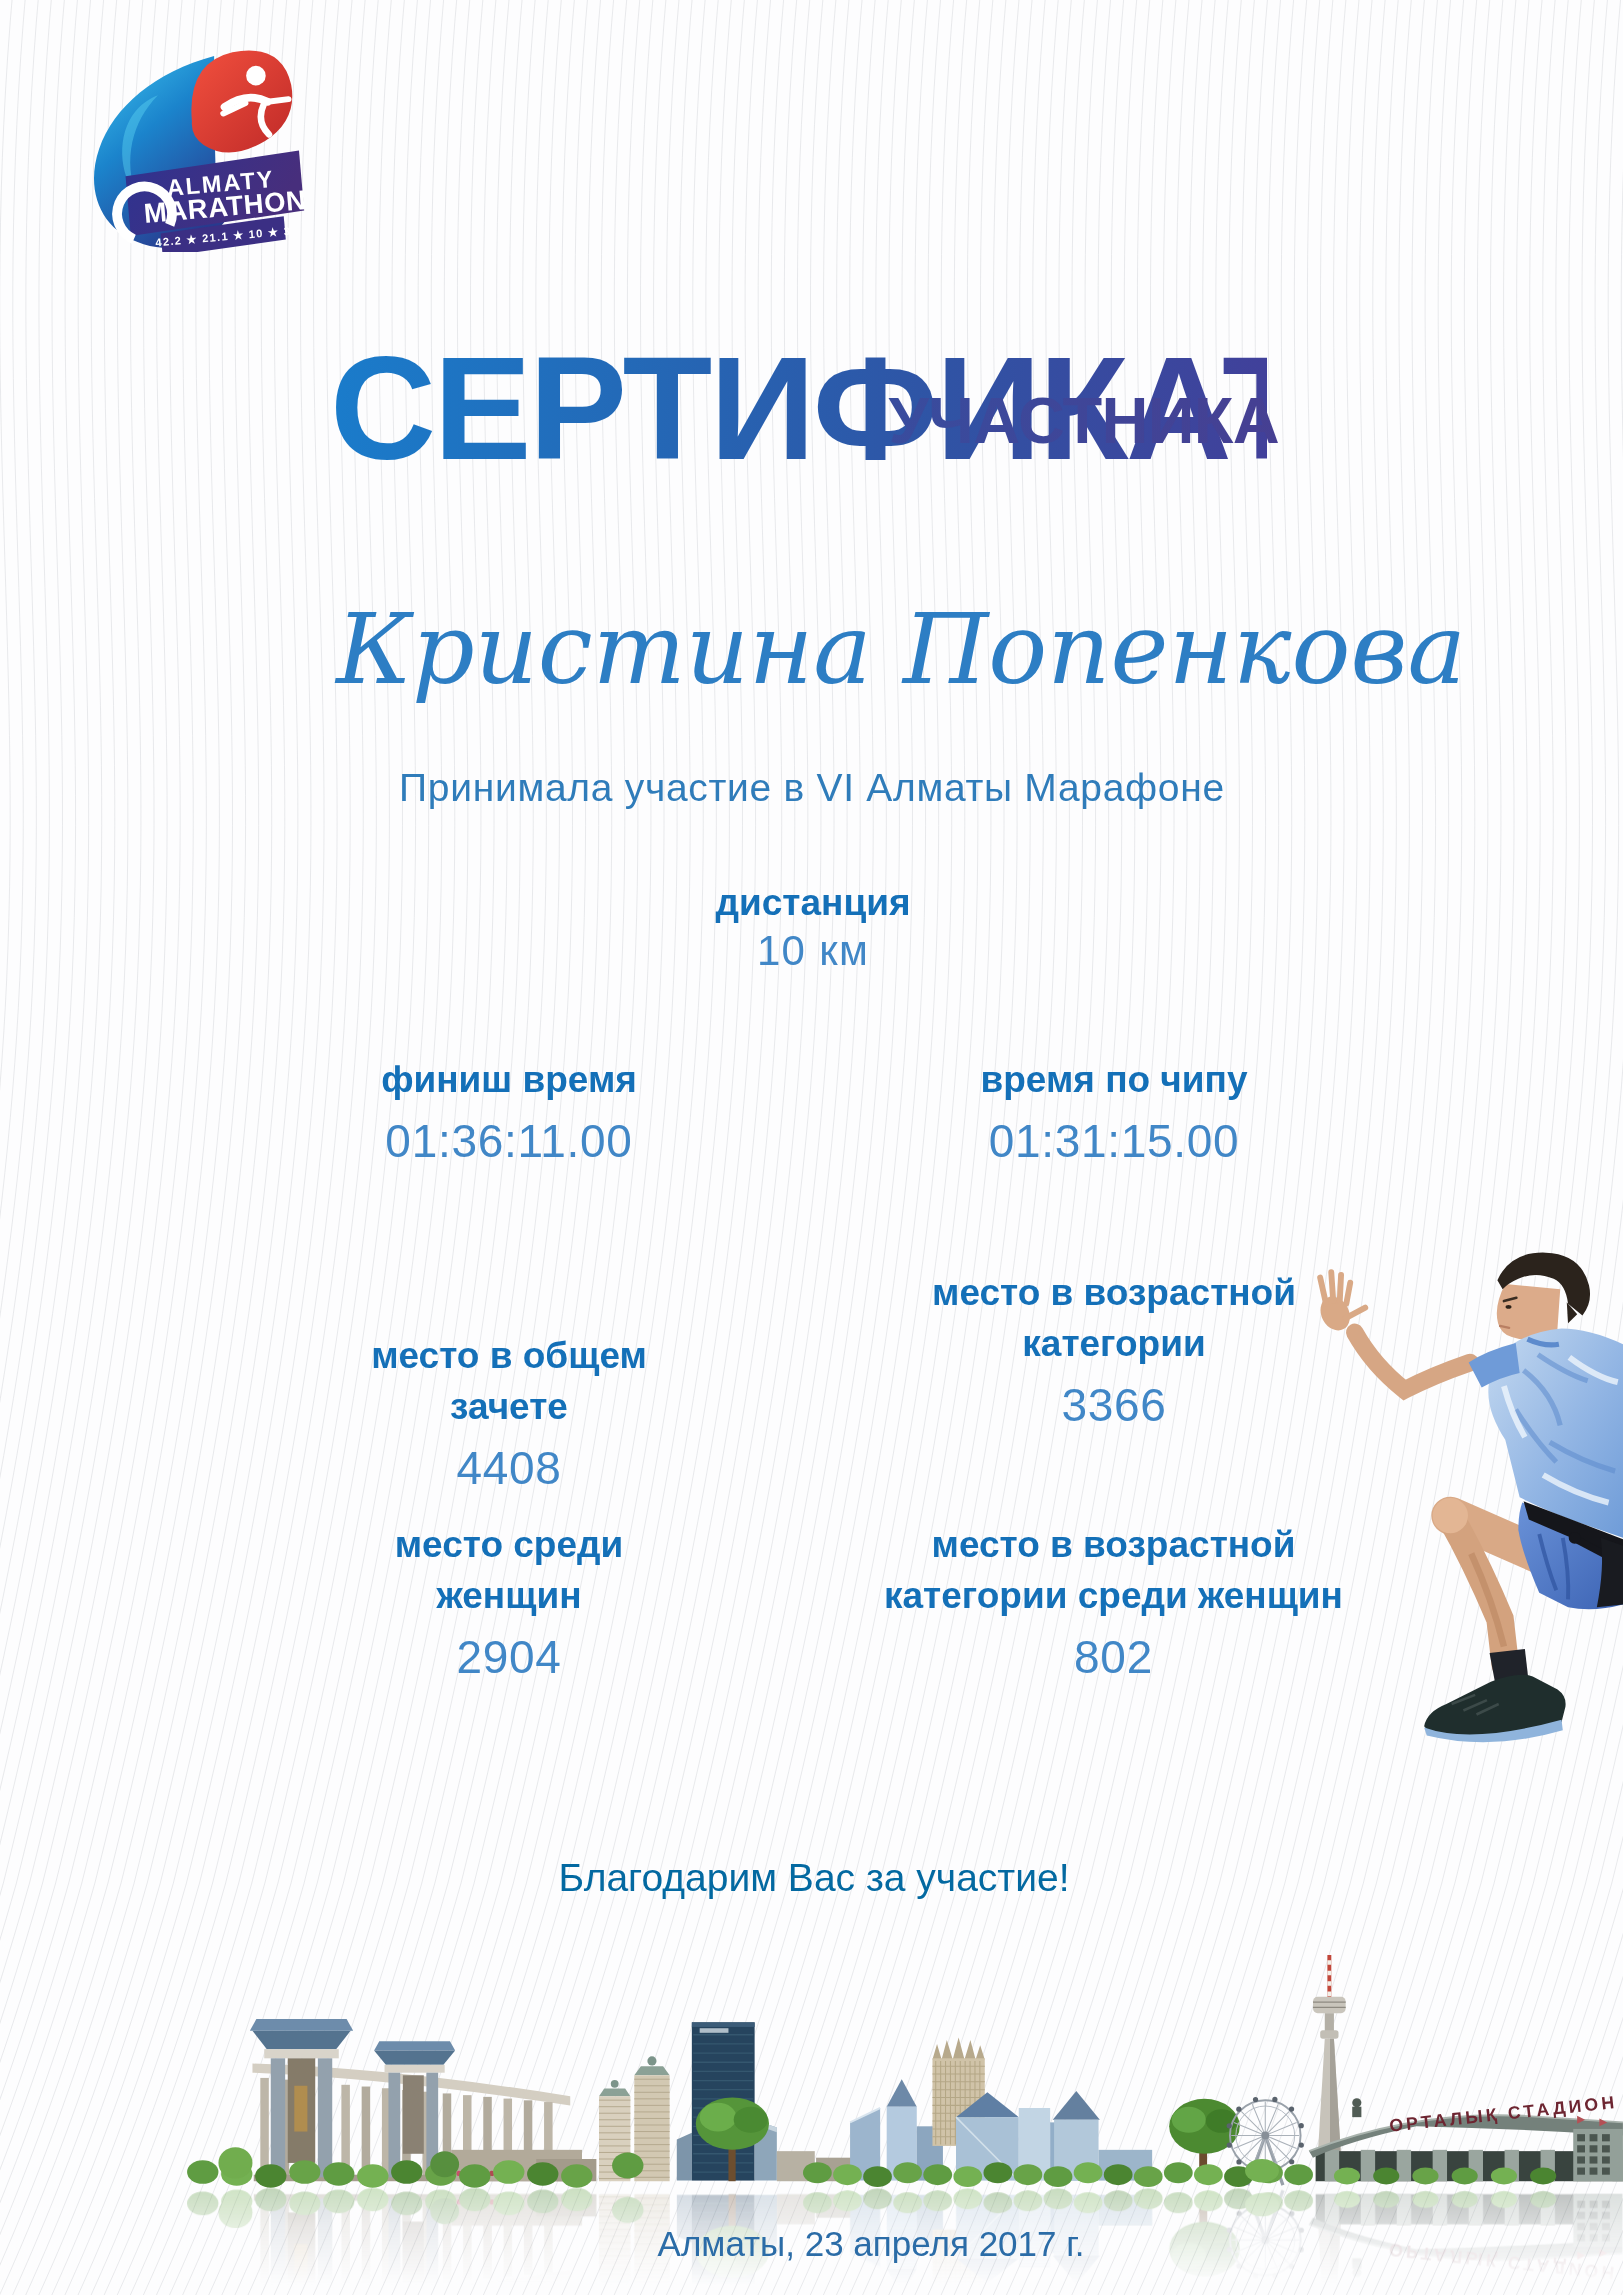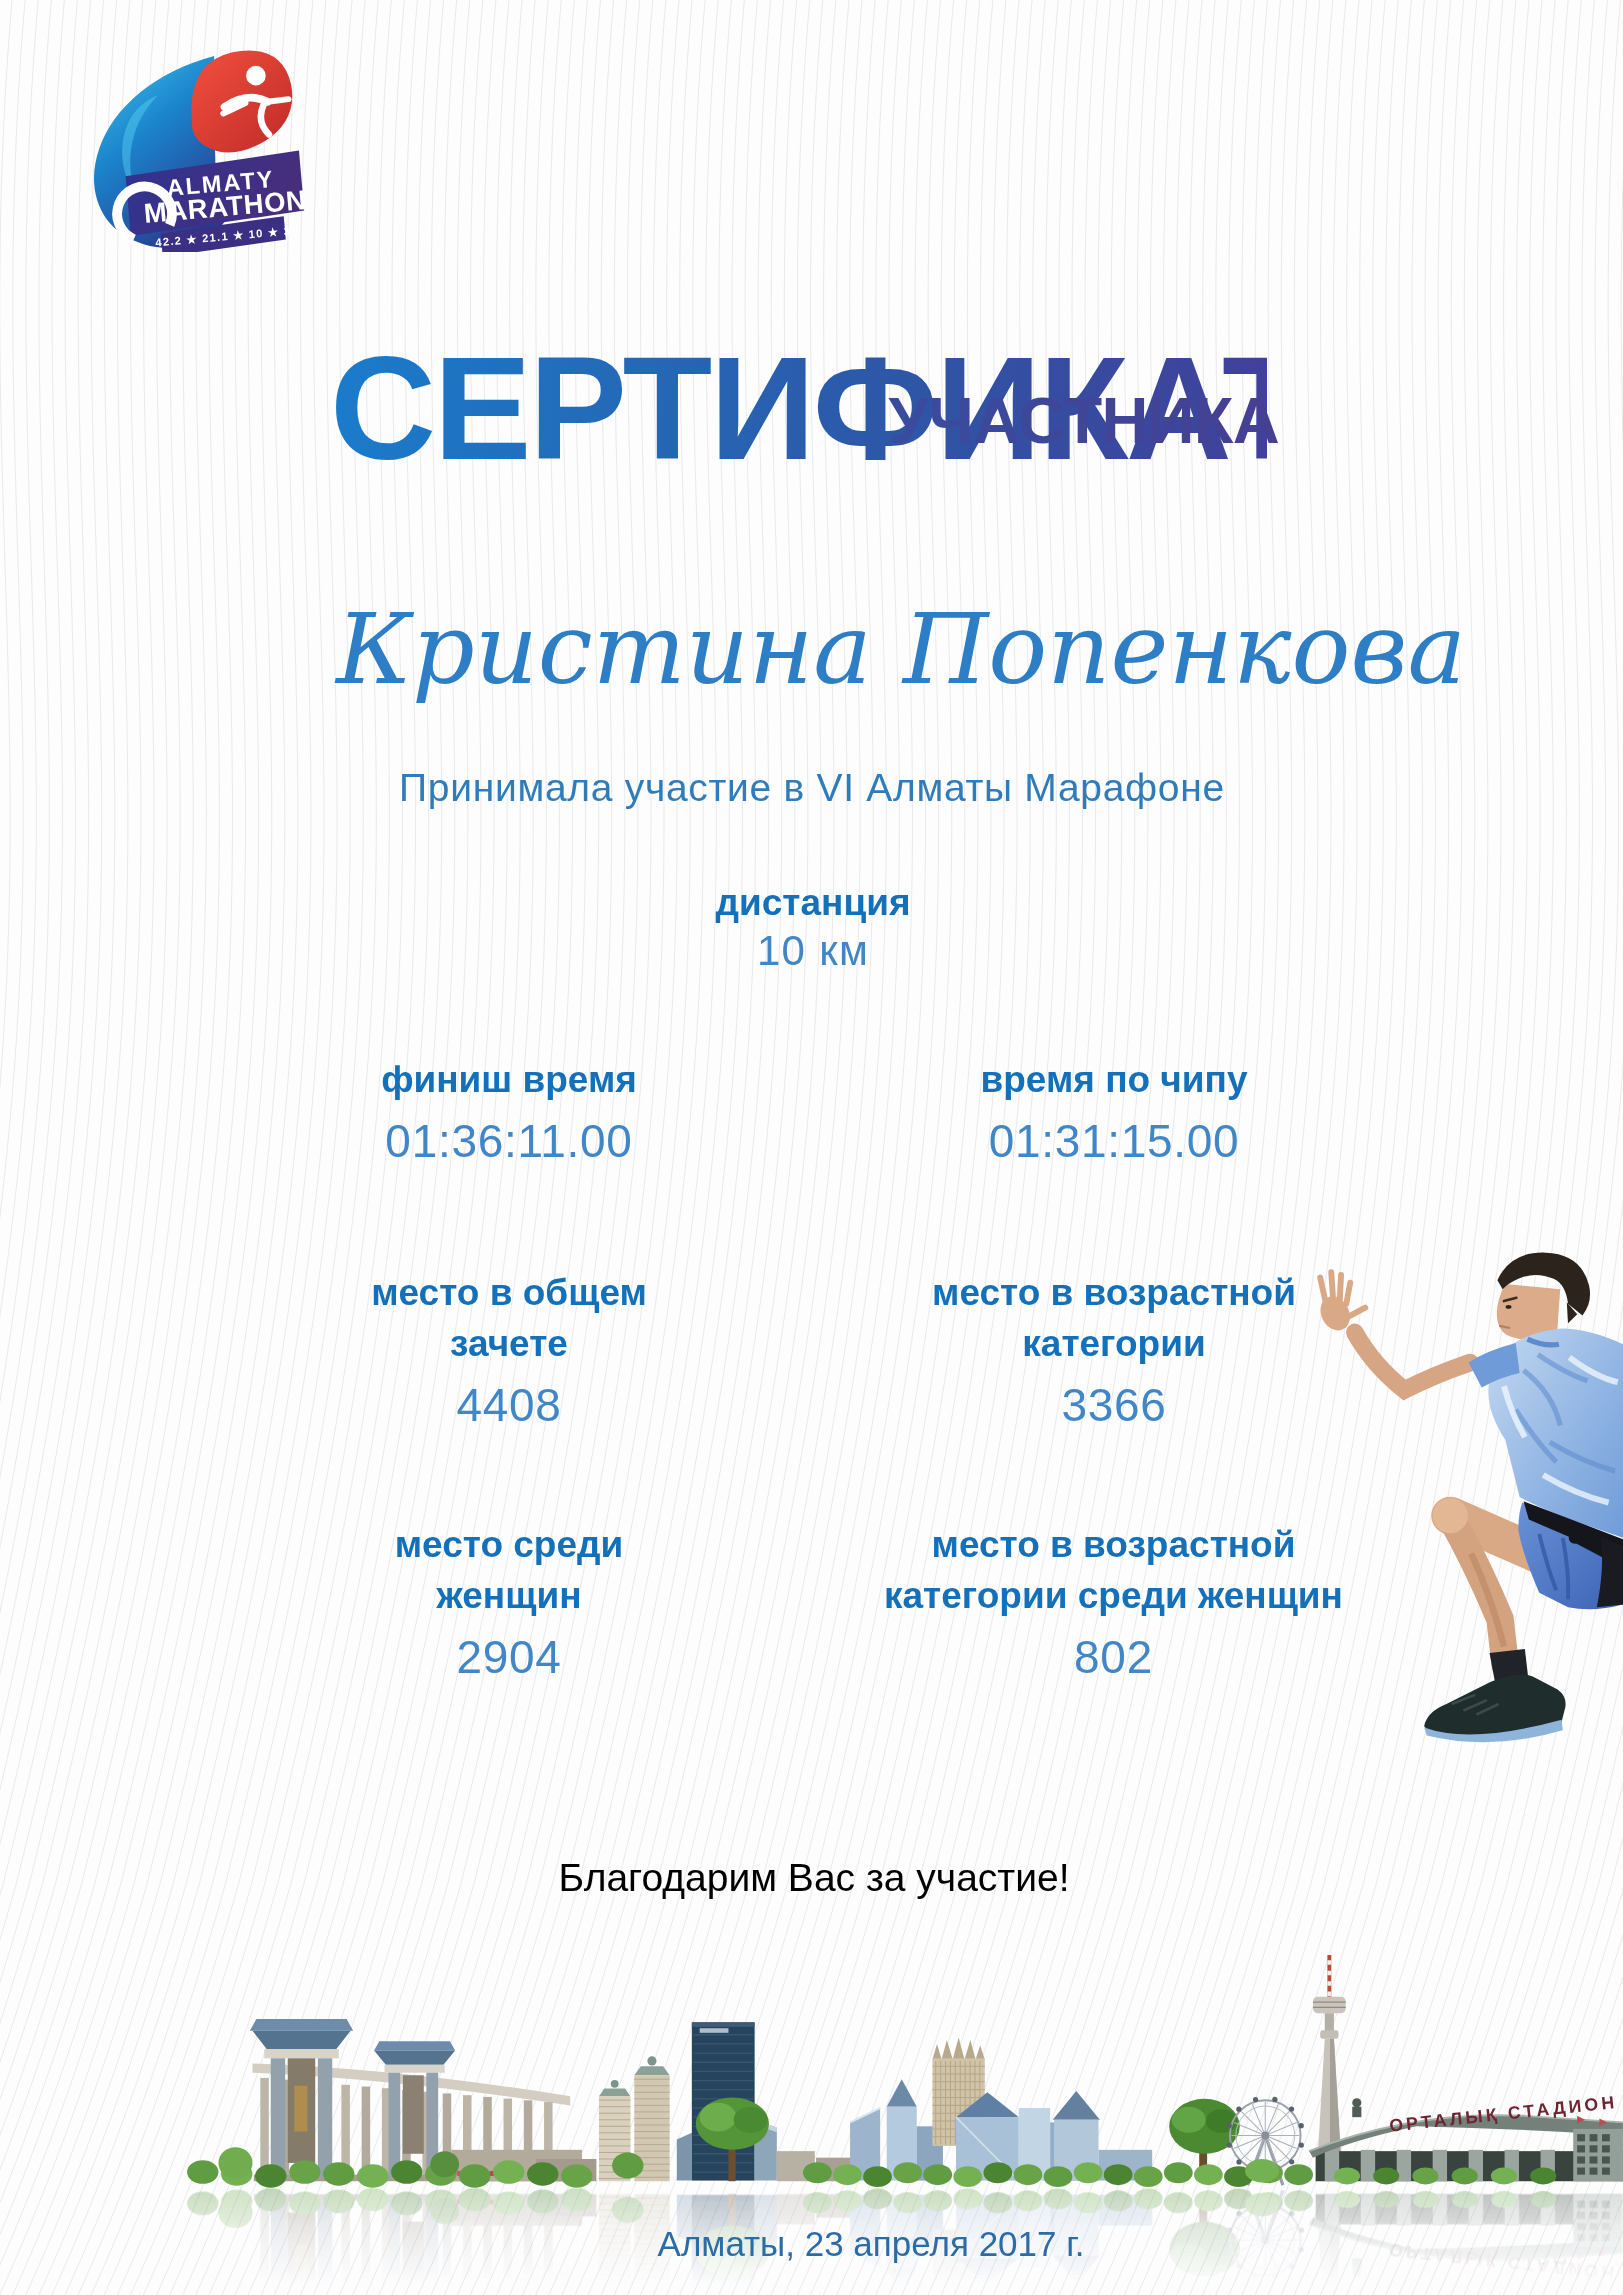--- a/index.html
+++ b/index.html
@@ -21,25 +21,25 @@
   .name{left:158px;top:592px;width:1308px;text-align:right;
         font-family:"DejaVu Serif",serif;font-style:italic;font-size:98px;color:#2d7ec4;}
   .desc{left:158px;top:766px;width:1308px;text-align:center;font-size:39px;color:#2f7cba;letter-spacing:0.7px;}
   .dist-label{left:159px;top:882px;width:1308px;text-align:center;font-size:37px;font-weight:700;color:#1470b8;}
   .dist-value{left:159px;top:927px;width:1308px;text-align:center;font-size:42px;color:#4187c7;letter-spacing:1.3px;}
   .cell{position:absolute;z-index:3;text-align:center;}
   .cell .label{font-size:37px;font-weight:700;color:#1470b8;line-height:1.38;white-space:pre-line;}
   .cell .value{margin-top:9.2px;font-size:46px;color:#4187c7;letter-spacing:0.7px;}
   .c1{left:280px;top:1054px;width:458px}
   .c2{left:885px;top:1054px;width:458px}
-  .c3{left:280px;top:1267px;width:458px}
+  .c3{left:280px;top:1330px;width:458px}
   .c4{left:885px;top:1267px;width:458px}
   .c5{left:280px;top:1519px;width:458px}
   .c6{left:865px;top:1519px;width:497px}
-  .thanks{left:160px;top:1856px;width:1308px;text-align:center;font-size:39px;color:#000000;}
+  .thanks{left:160px;top:1856px;width:1308px;text-align:center;font-size:39px;color:#0369a1;}
   .date{left:217px;top:2224px;width:1308px;text-align:center;font-size:35px;color:#2b6ca7;z-index:4}
   .runner{position:absolute;left:1275px;top:1246px;z-index:2}
   .skyline{position:absolute;left:0;top:1955px;z-index:1}
   .logo-word{font-family:"Liberation Sans",sans-serif;font-weight:700;fill:#ffffff;}
   .stad-sign{font-family:"Liberation Sans",sans-serif;font-weight:700;fill:#6d2531;letter-spacing:5px;font-size:27px;}
 </style>
 </head>
 <body>
 
 <div class="page">

